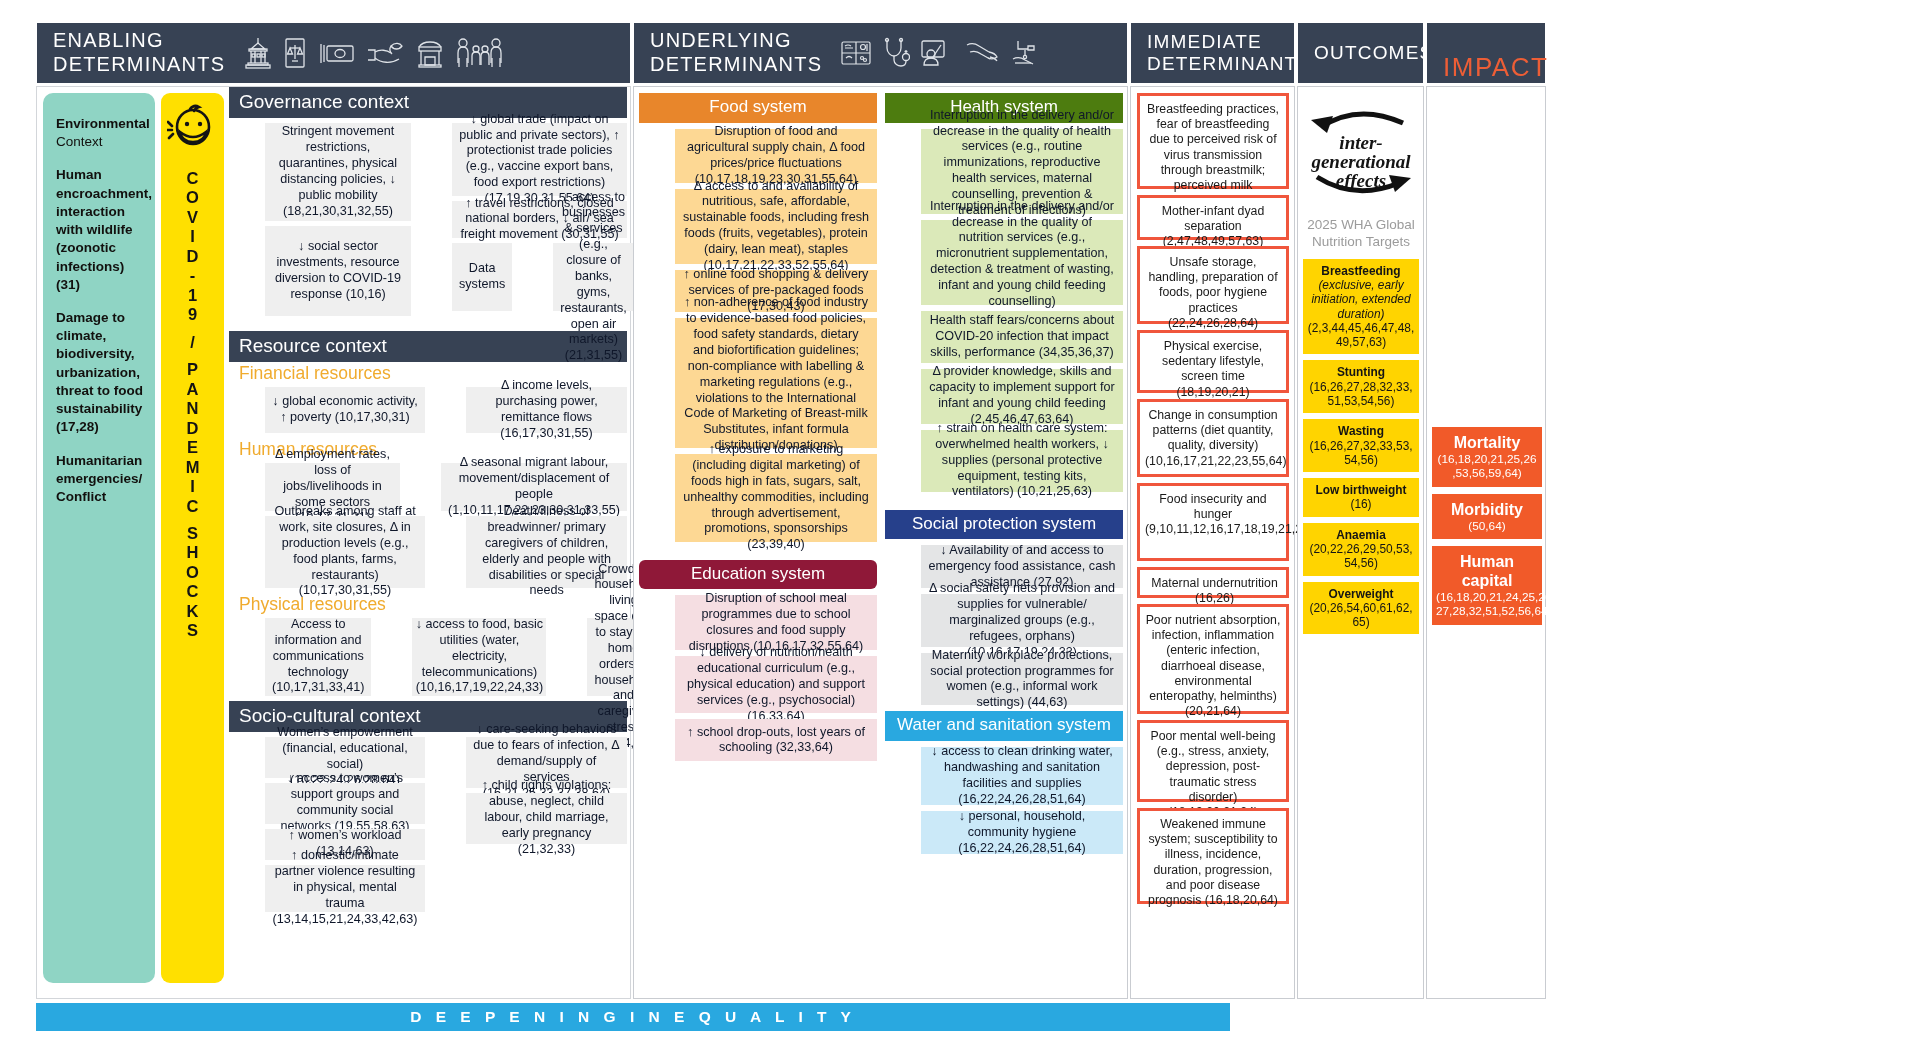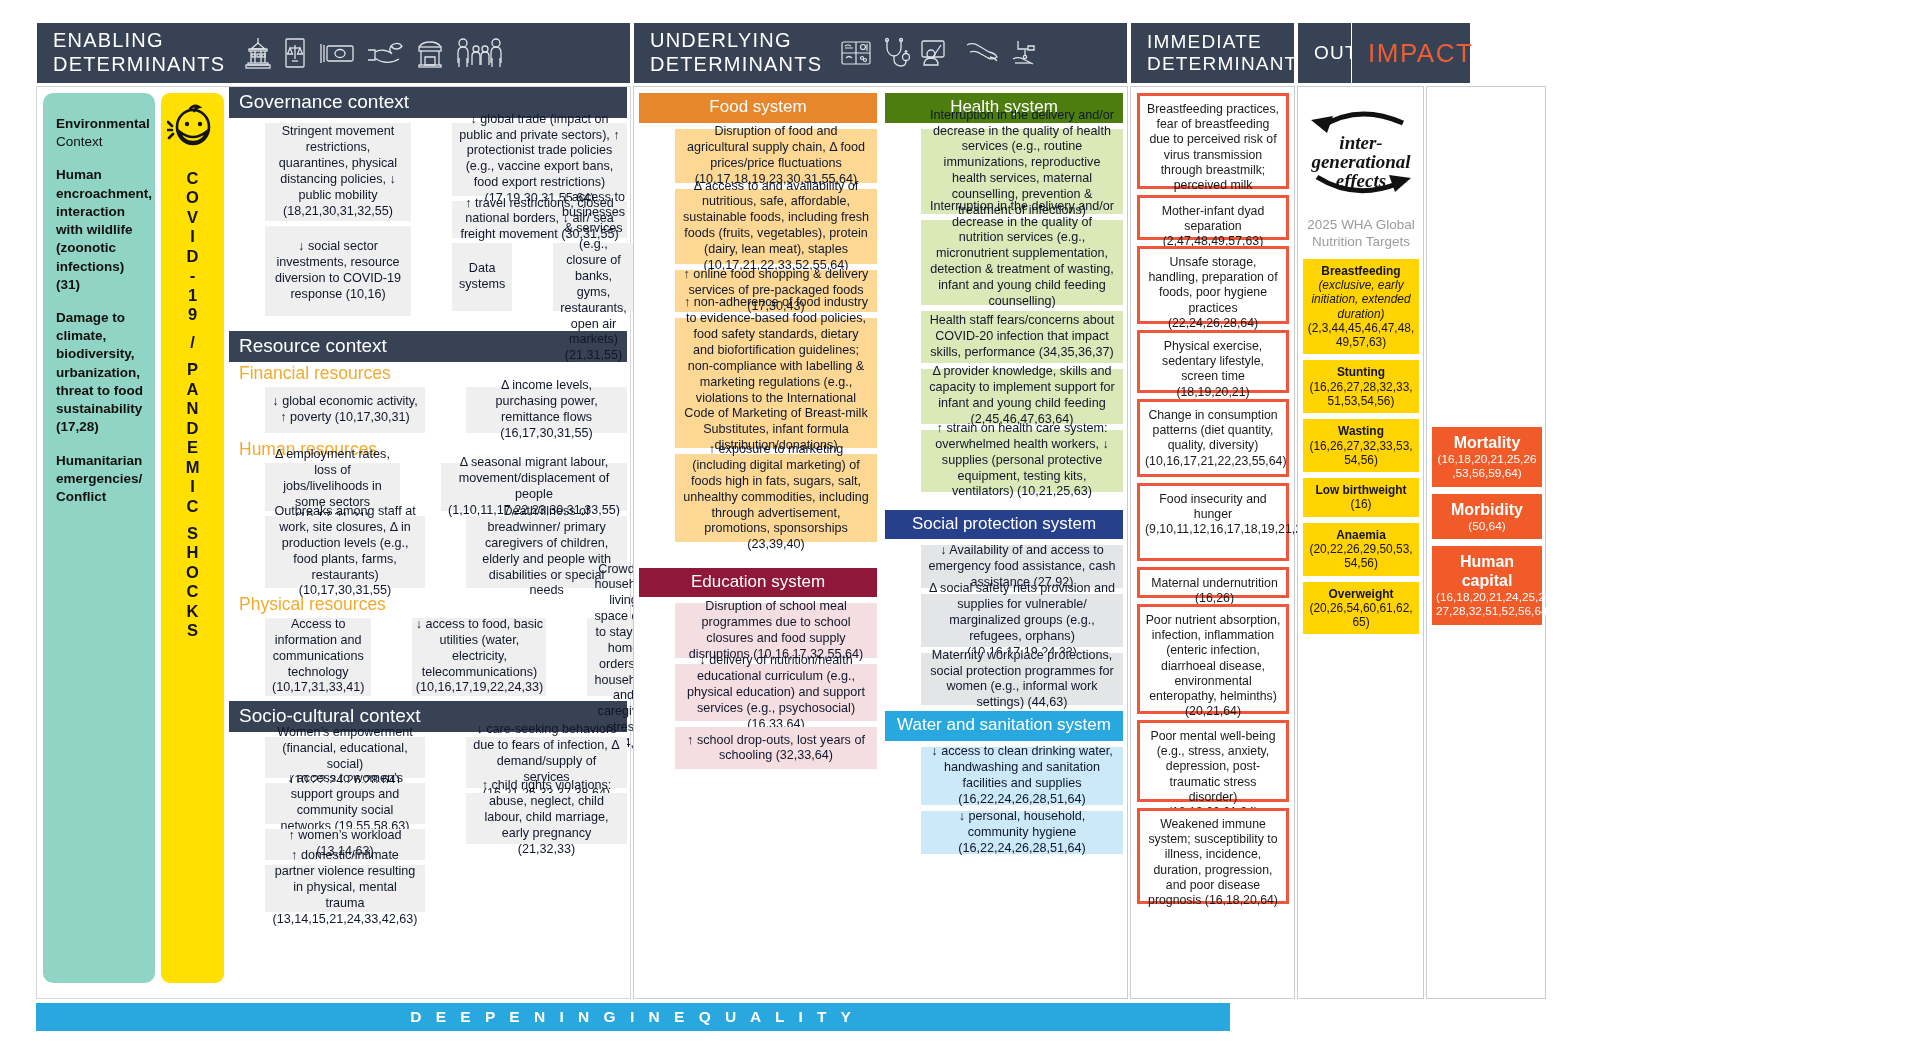--- a/index.html
+++ b/index.html
@@ -42,21 +42,21 @@
     align-items: center;
     gap: 10px;
     margin-left: 18px;
   }
   .hdr-icons svg { display: block; }
 
   #hdr-enabling { left: 36px; width: 595px; }
   #hdr-underlying { left: 633px; width: 495px; }
   #hdr-immediate { left: 1130px; width: 165px;}
   #hdr-outcomes { left: 1297px; width: 127px; }
-  #hdr-impact   { left: 1351px; width: 120px; }
+  #hdr-impact   { left: 1426px; width: 120px; align-items: flex-end; }
   #hdr-immediate .hdr-title,
   #hdr-outcomes .hdr-title,
   #hdr-impact .hdr-title { font-size: 19px; }
   #hdr-outcomes { justify-content: flex-start; }
   #hdr-impact .hdr-title { color: #ed5e36; font-size: 26px; letter-spacing: 1.5px;}
 
   
   .panel {
     position: absolute;
     border: 1px solid #c9ccd1;
@@ -491,21 +491,21 @@
     <div class="u-wrap">
 
       <div class="u-col">
         <div class="sysband sb-food">Food system</div>
         <div class="bx bx-food" style="height:54px;">Disruption of food and agricultural supply chain, Δ food prices/price fluctuations (10,17,18,19,23,30,31,55,64)</div>
         <div class="bx bx-food" style="height:75px;">Δ access to and availability of nutritious, safe, affordable, sustainable foods, including fresh foods (fruits, vegetables), protein (dairy, lean meat), staples (10,17,21,22,33,52,55,64)</div>
         <div class="bx bx-food" style="height:42px;">↑ online food shopping &amp; delivery services of pre-packaged foods (17,30,43)</div>
         <div class="bx bx-food" style="height:130px;">↑ non-adherence of food industry to evidence-based food policies, food safety standards, dietary and biofortification guidelines; non-compliance with labelling &amp; marketing regulations (e.g., violations to the International Code of Marketing of Breast-milk Substitutes, infant formula distribution/donations) (23,26,39,63)</div>
         <div class="bx bx-food" style="height:88px;">↑ exposure to marketing (including digital marketing) of foods high in fats, sugars, salt, unhealthy commodities, including through advertisement, promotions, sponsorships (23,39,40)</div>
 
-        <div class="sysband sb-edu" style="margin-top:20px;">Education system</div>
+        <div class="sysband sb-edu" style="margin-top:12px;border-radius:6px;">Education system</div>
         <div class="bx bx-edu" style="height:55px;">Disruption of school meal programmes due to school closures and food supply disruptions (10,16,17,32,55,64)</div>
         <div class="bx bx-edu" style="height:57px;">↓ delivery of nutrition/health educational curriculum (e.g., physical education)  and support services (e.g., psychosocial) (16,33,64)</div>
         <div class="bx bx-edu" style="height:42px;">↑ school drop-outs, lost years of schooling (32,33,64)</div>
       </div>
 
       <div class="u-col">
         <div class="sysband sb-health">Health system</div>
         <div class="bx bx-health" style="height:85px;">Interruption in the delivery and/or decrease in the quality of health services (e.g., routine immunizations, reproductive health services, maternal counselling, prevention &amp; treatment of infections) (10,16,21,22,24,25,33,53,58,64)</div>
         <div class="bx bx-health" style="height:85px;">Interruption in the delivery and/or decrease in the quality of nutrition services (e.g., micronutrient supplementation, detection &amp; treatment of wasting, infant and young child feeding counselling) (10,22,24,33,53,63,64)</div>
         <div class="bx bx-health" style="height:52px;">Health staff fears/concerns about COVID-20 infection that impact skills, performance (34,35,36,37)</div>

